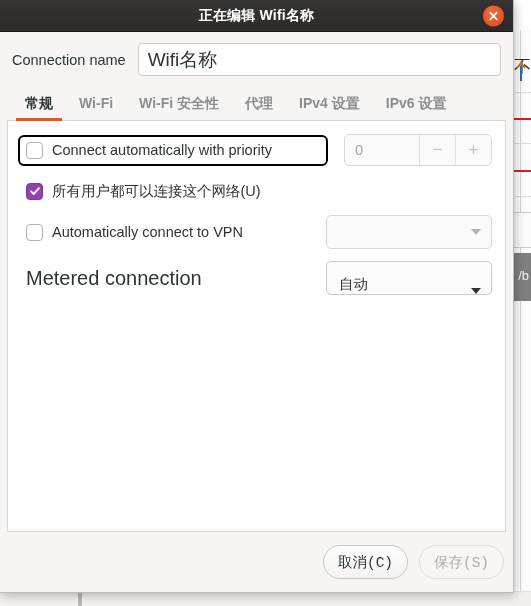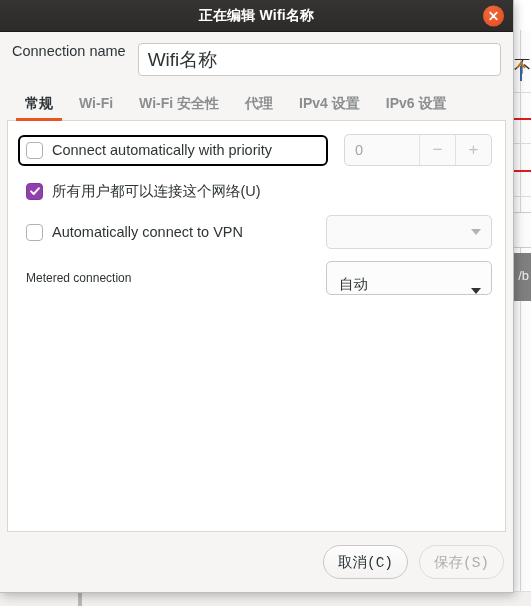--- a/index.html
+++ b/index.html
@@ -152,21 +152,21 @@
     flex: 1;
     display: flex;
     flex-direction: column;
     padding: 0;
     background: #f6f5f4;
   }
 
   
   .conn-row {
     display: flex;
-    align-items: flex-start;
+    align-items: center;
     padding: 11px 12px 9px 12px;
   }
   .conn-label {
     font-size: 14.5px;
     color: #2e3436;
     margin-right: 12px;
     white-space: nowrap;
   }
   .conn-input {
     flex: 1;
@@ -345,21 +345,21 @@
   .tri {
     width: 0; height: 0;
     border-left: 5px solid transparent;
     border-right: 5px solid transparent;
     border-top: 6px solid #2e3436;
     flex: none;
   }
   .combo.disabled .tri { border-top-color: #b3b3b3; }
 
   .plain-label {
-    font-size: 12px;
+    font-size: 20px;
     color: #2e3436;
     white-space: nowrap;
   }
 
   
   .footer {
     height: 60px;
     min-height: 60px;
     display: flex;
     align-items: center;

